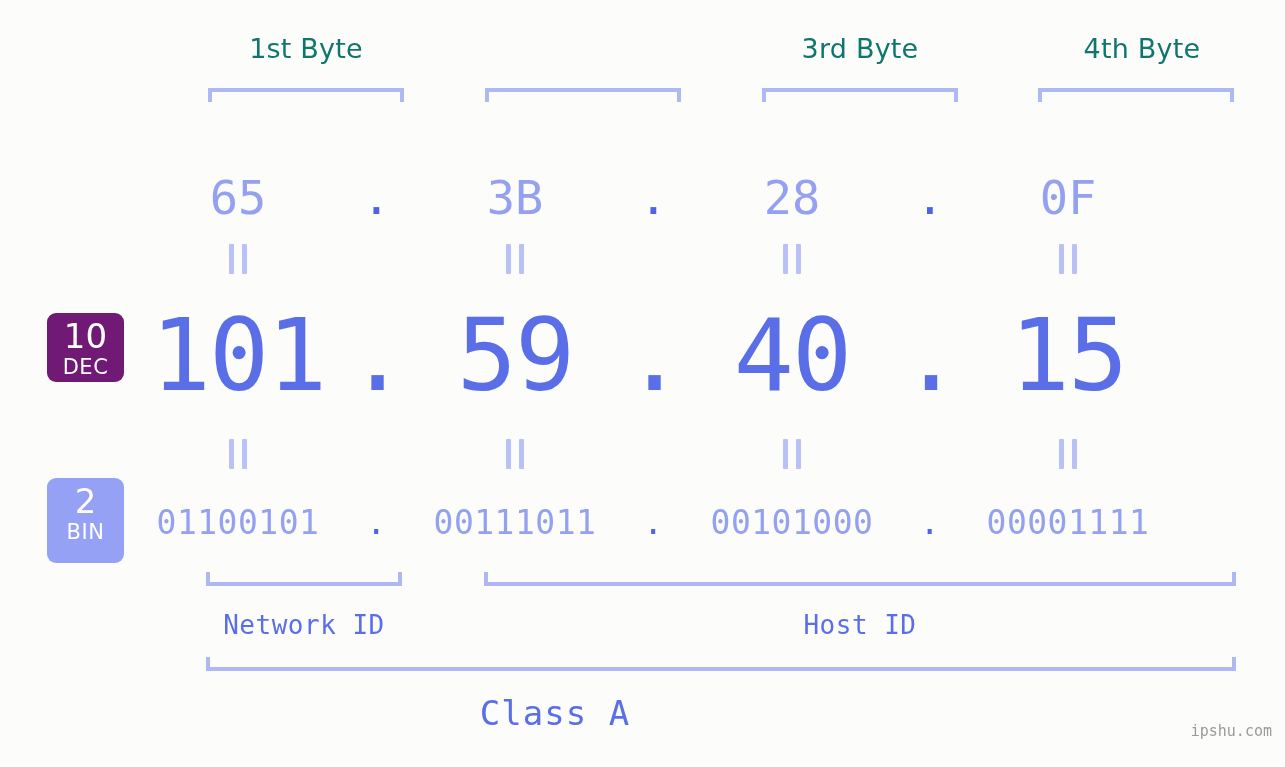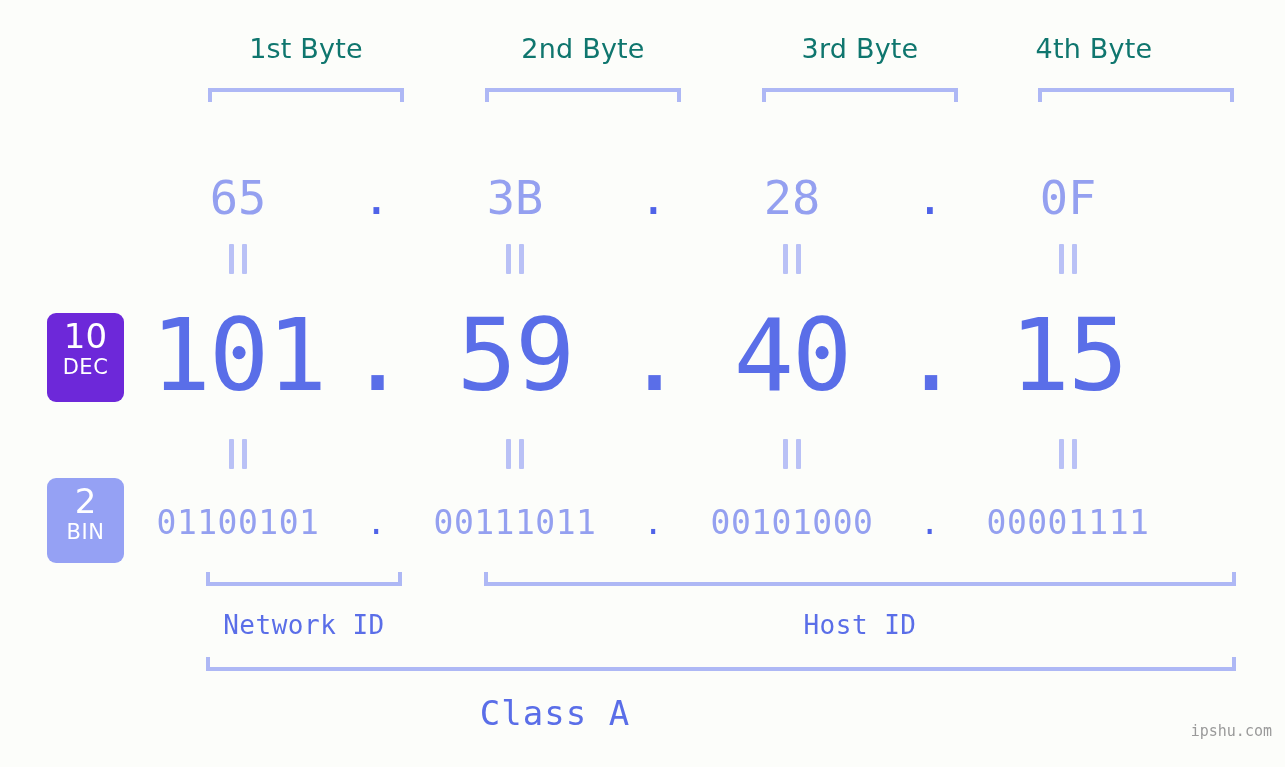--- a/index.html
+++ b/index.html
@@ -77,21 +77,21 @@
   }
   .badge .unit {
     display: block;
     font-size: 21px;
     line-height: 24px;
     font-weight: 400;
     font-family: "DejaVu Sans", sans-serif;
     letter-spacing: 0.5px;
   }
   #badge-hex { top: 153px; height: 87px; background: #7b89ee; }
-  #badge-dec { top: 313px; height: 89px; background: #6d28d9; }
+  #badge-dec { top: 313px; height: 69px; background: #701a75; }
   #badge-bin { top: 478px; height: 85px; background: #95a1f4; }
 
   
   .row-vals {
     position: absolute;
     left: 140px;
     width: 1145px;
     display: flex;
     align-items: center;
   }
@@ -203,27 +203,24 @@
   }
 </style>
 </head>
 <body>
 
 <div id="stage">
 
   <div class="byte-label" style="left:208px; width:196px;">
     <span>1st Byte</span>
   </div>
-  <div class="byte-label" style="left:485px; width:196px;">
-    <span>2nd Byte</span>
-  </div>
   <div class="byte-label" style="left:762px; width:196px;">
     <span>3rd Byte</span>
   </div>
-  <div class="byte-label" style="left:996px; width:196px;">
+  <div class="byte-label" style="left:1044px; width:196px;">
     <span>4th Byte</span>
   </div>
 
   <div class="bracket-top" style="left:208px; width:196px;"></div>
   <div class="bracket-top" style="left:485px; width:196px;"></div>
   <div class="bracket-top" style="left:762px; width:196px;"></div>
   <div class="bracket-top" style="left:1038px; width:196px;"></div>
 
   <div class="badge" id="badge-dec">
     <span class="num">10</span>

